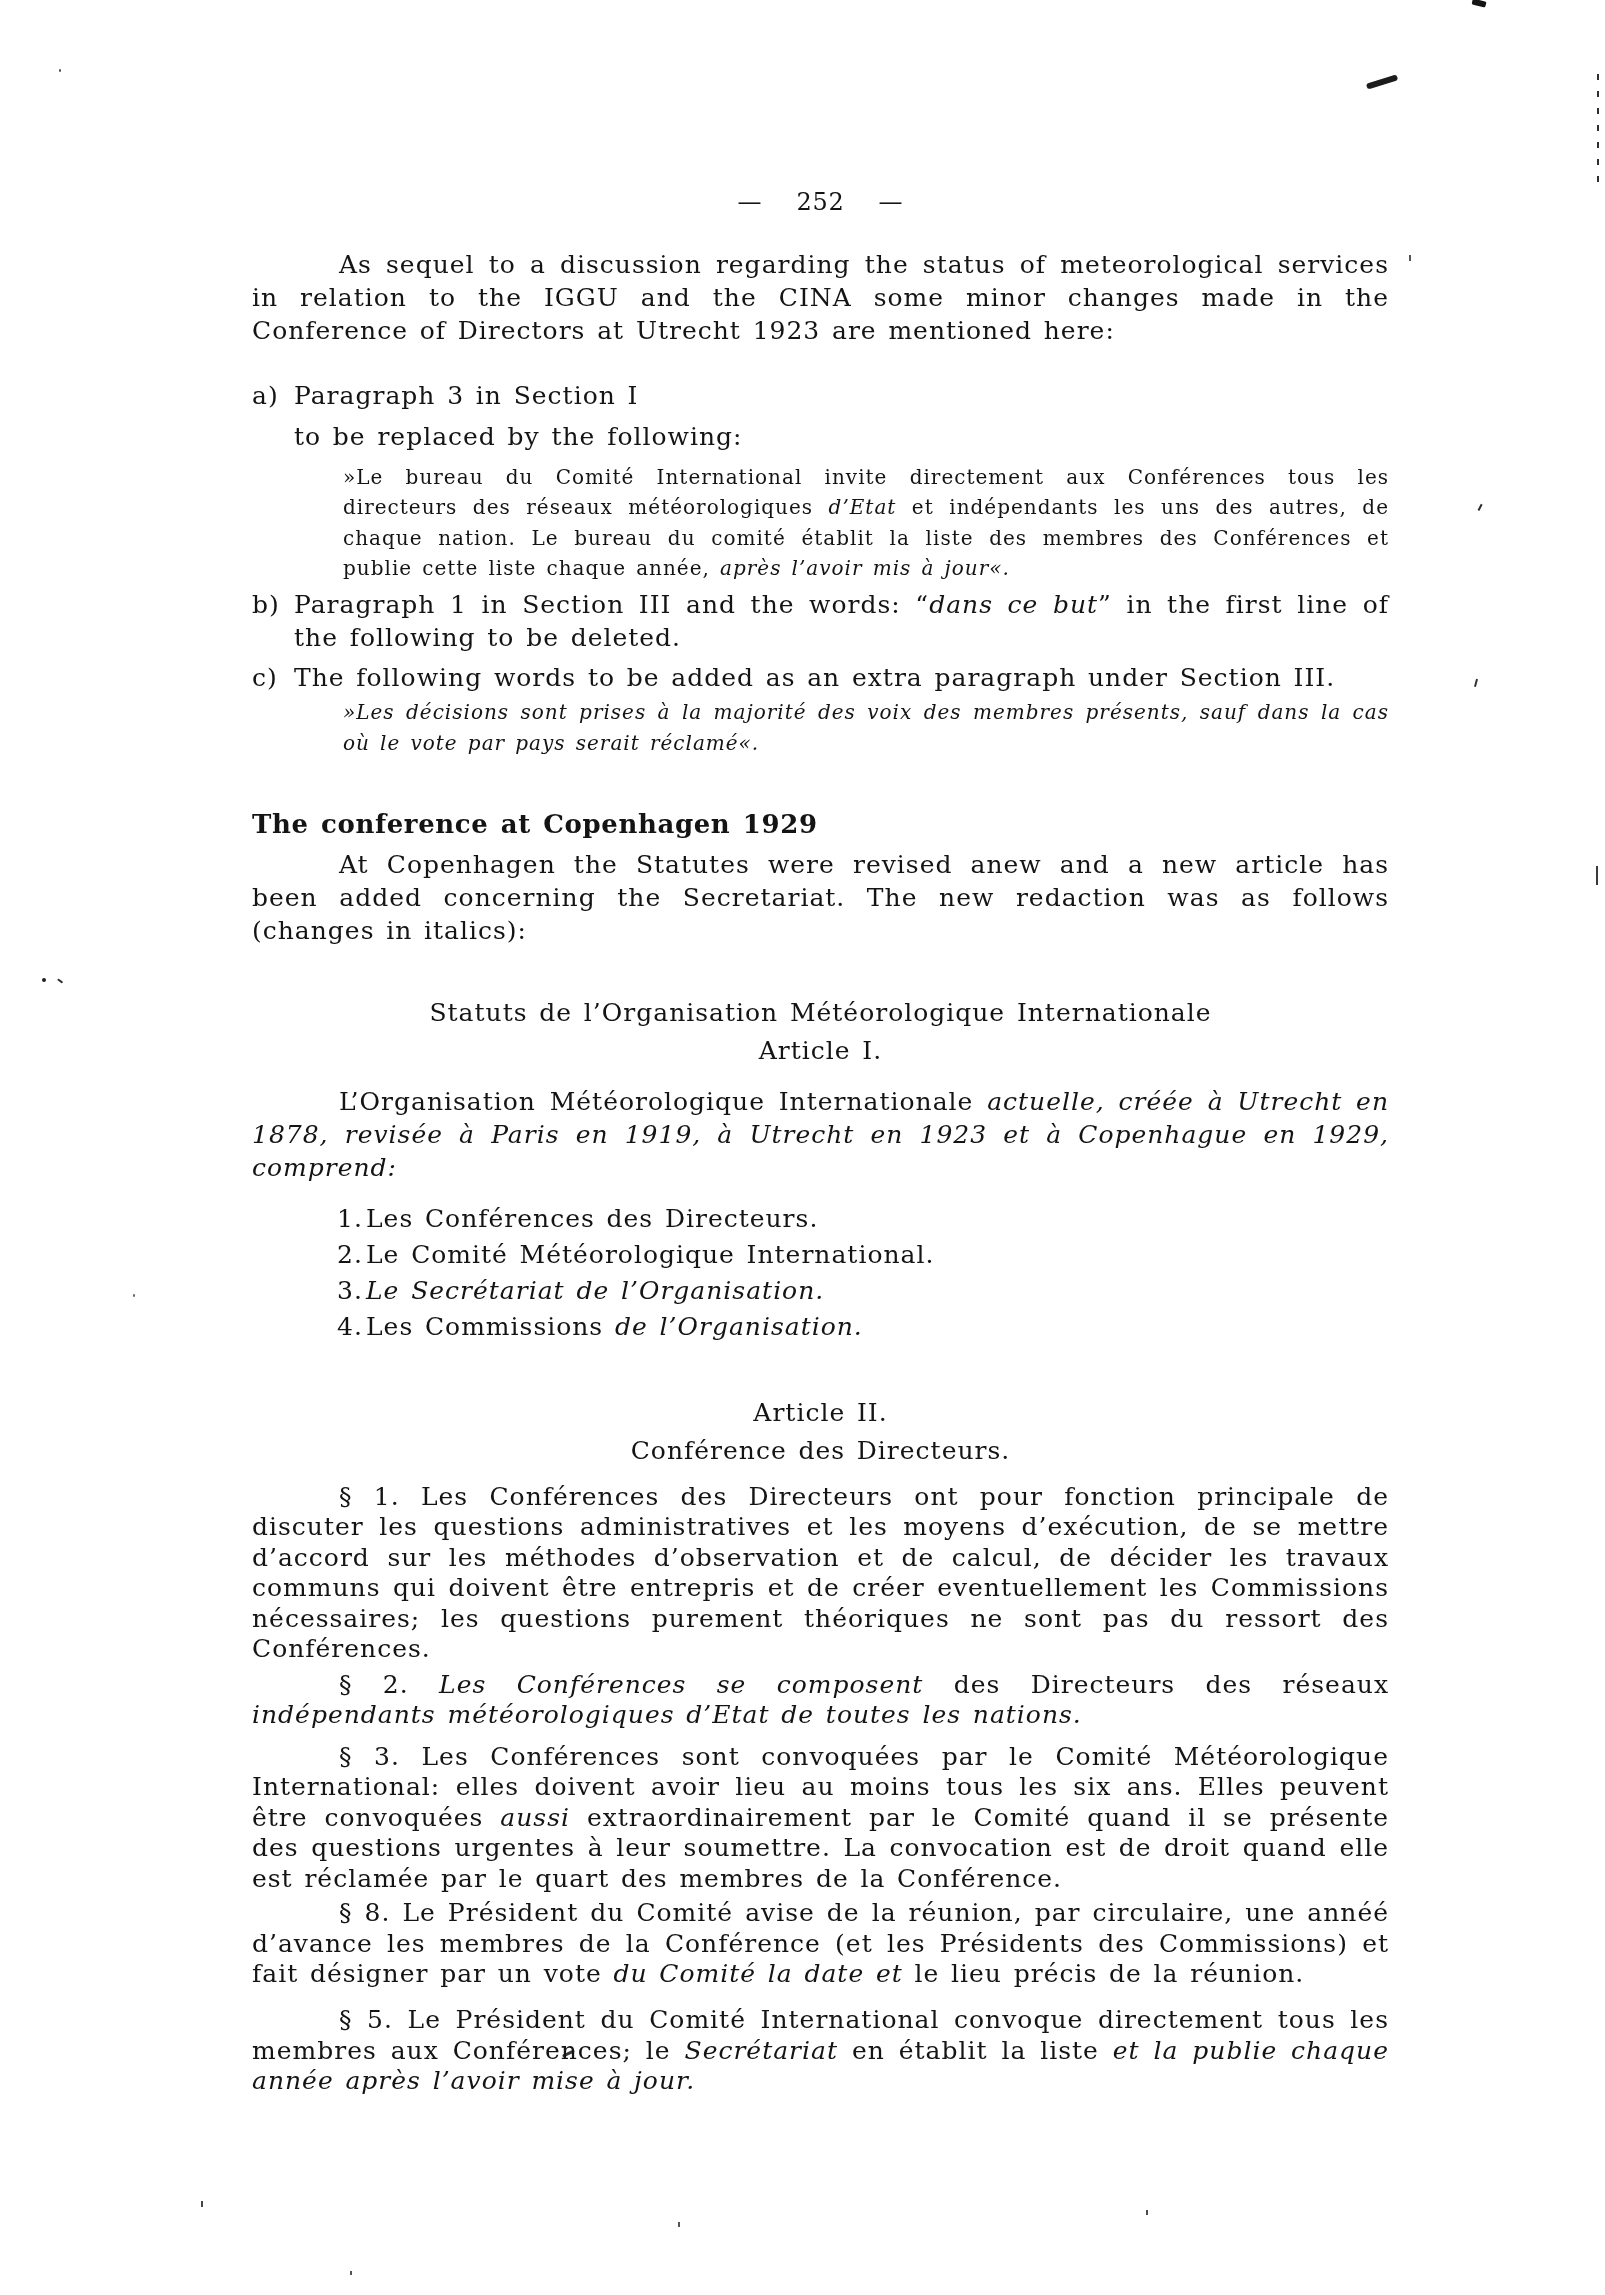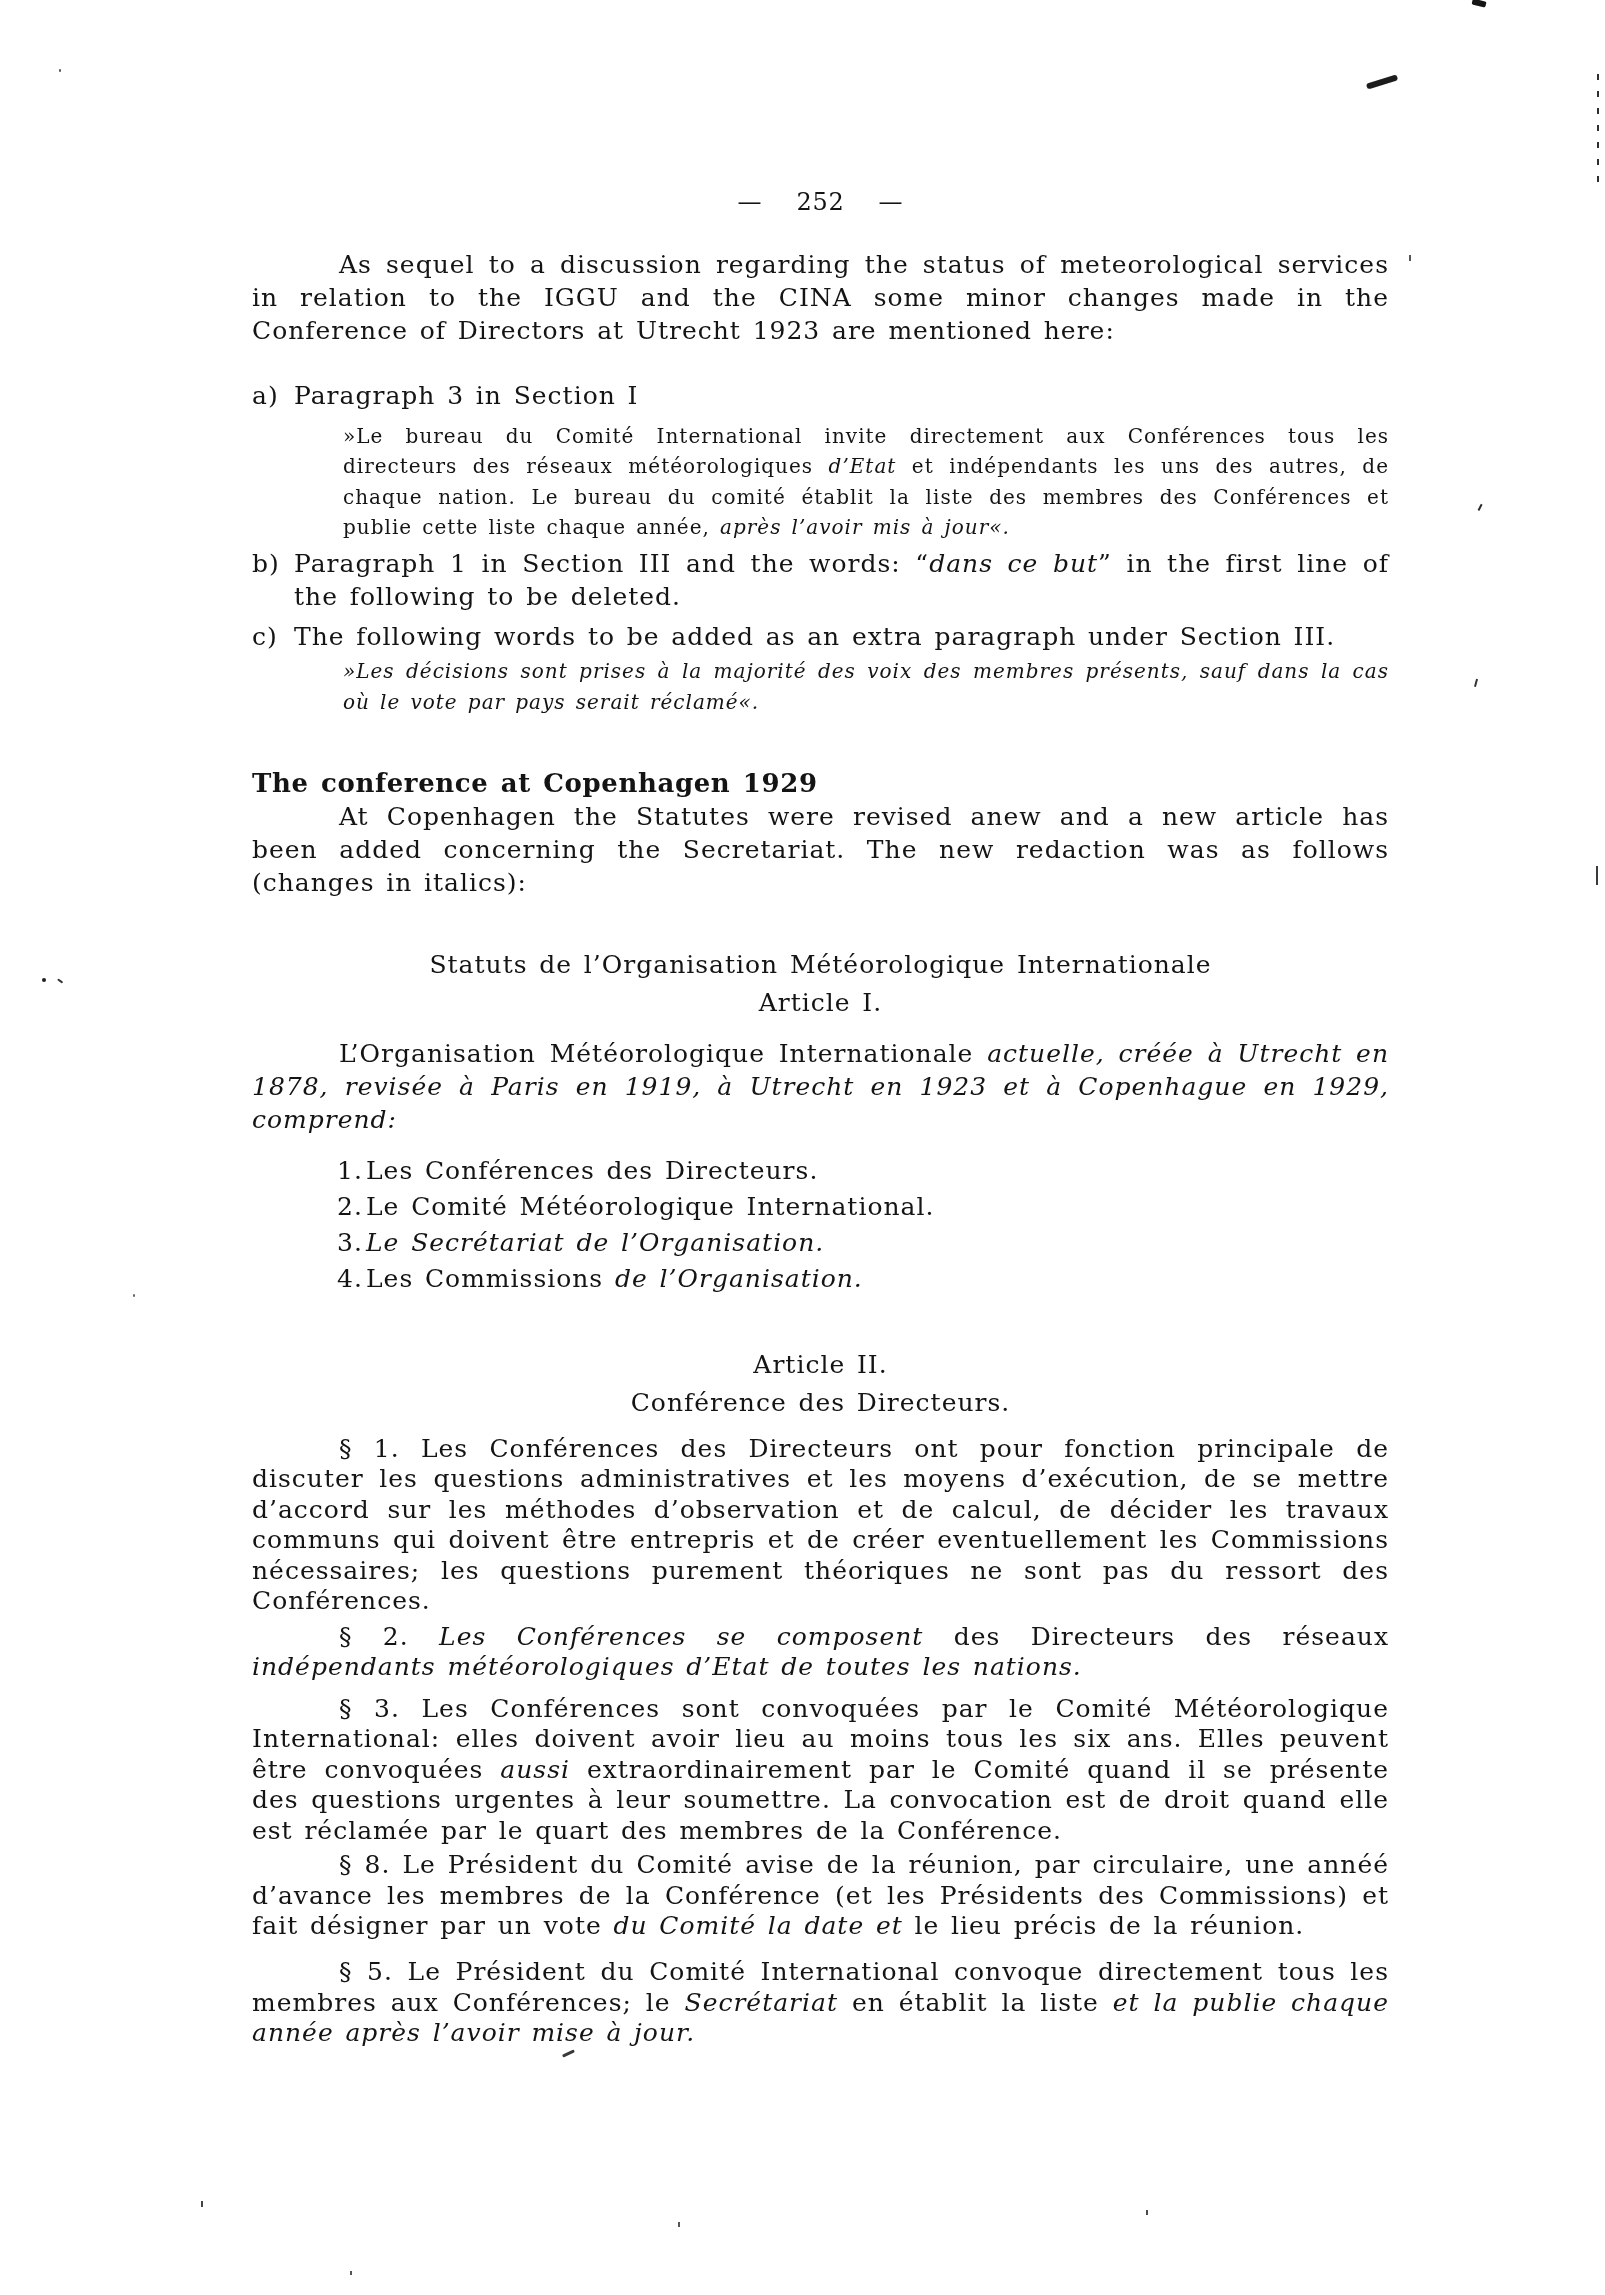--- a/index.html
+++ b/index.html
@@ -47,21 +47,21 @@
   }
   .item-b { margin-top: 4.8px; }
   .item-c { margin-top: 6.4px; }
   .quote-c { margin-top: 3.2px; font-style: italic; }
   .heading {
     margin-top: 50px;
     font-weight: bold;
     font-size: 26px;
     letter-spacing: 0.6px;
   }
-  .p2 { margin-top: 0; }
+  .p2 { margin-top: 7px; }
   .statuts { margin-top: 48px; line-height: 36px; }
   .art1 { margin-top: 1.6px; line-height: 36px; }
   .p3 { margin-top: 16px; }
   .numlist { margin-top: 17.7px; margin-left: 85px; }
   .numitem { line-height: 36px; }
   .numitem .nmk { display: inline-block; min-width: 29px; }
   .art2 { margin-top: 50px; line-height: 36px; }
   .art2sub { margin-top: 1.6px; line-height: 36px; }
   .spara { line-height: 30.5px; }
   .s1 { margin-top: 13px; }
@@ -113,20 +113,21 @@
 
   <div class="column">
 
     <div class="page-num"><span>—</span><span class="num">252</span><span>—</span></div>
 
     <div class="block p1 jt indent">As sequel to a discussion regarding the status of meteorological services in relation to the IGGU and the CINA some minor changes made in the Conference of Directors at Utrecht 1923 are mentioned here:</div>
 
     <div class="block alpha item-a">
       <span class="marker">a)</span>
       <div>Paragraph 3 in Section I</div>
+      <div class="sub">to be replaced by the following:</div>
     </div>
 
     <div class="block quote jt"><span>»Le bureau du Comité International invite directement aux Conférences tous les directeurs des réseaux météorologiques </span><em>d’Etat</em><span> et indépendants les uns des autres, de chaque nation. Le bureau du comité établit la liste des membres des Conférences et publie cette liste chaque année, </span><em>après l’avoir mis à jour«.</em></div>
 
     <div class="block alpha item-b jt"><span class="marker">b)</span><span>Paragraph 1 in Section III and the words: “</span><em>dans ce but</em><span>” in the first line of the following to be deleted.</span></div>
 
     <div class="block alpha item-c jt">
       <span class="marker">c)</span>
       <div>The following words to be added as an extra paragraph under Section III.</div>
     </div>

